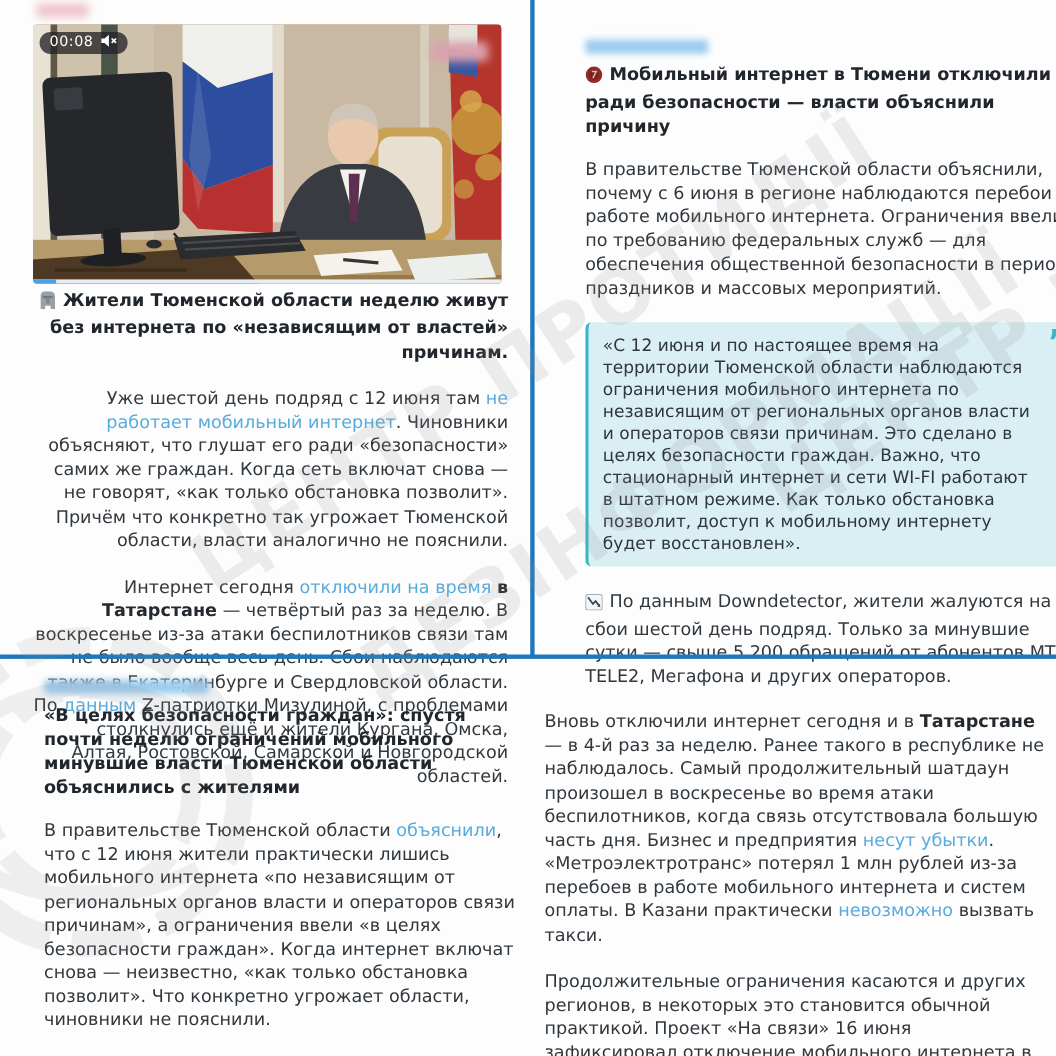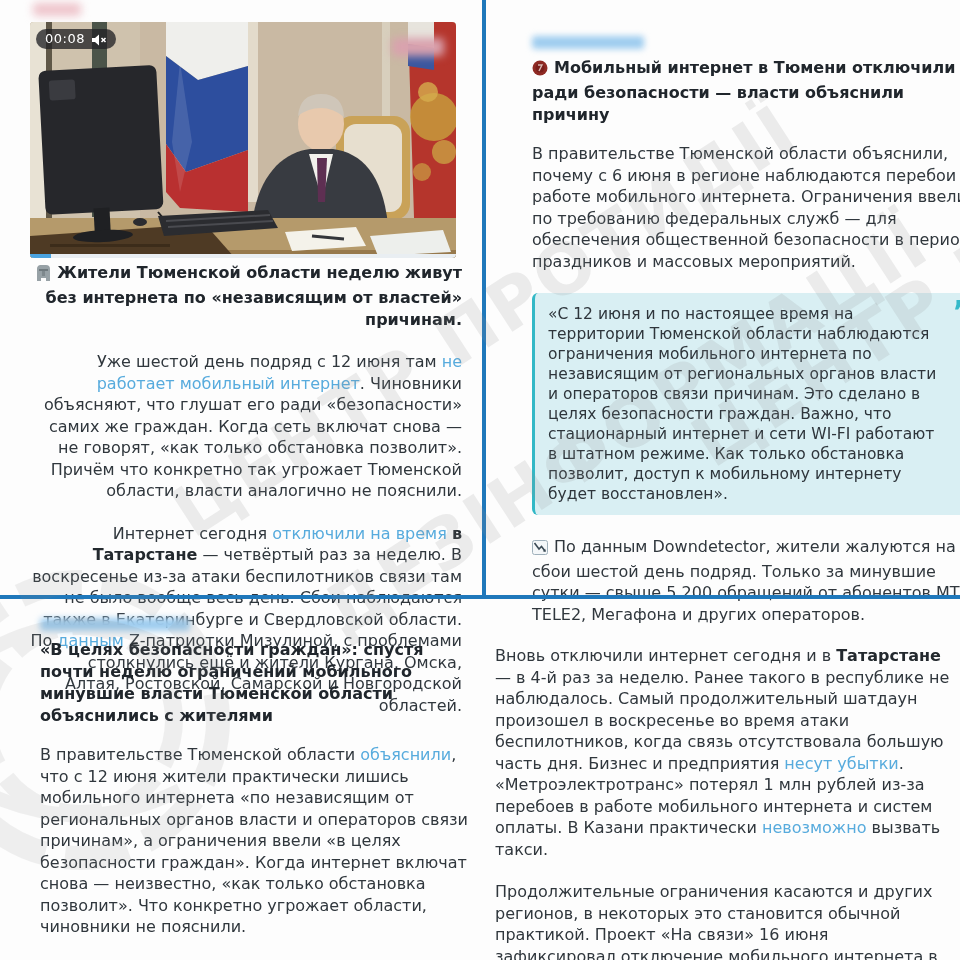--- a/index.html
+++ b/index.html
@@ -28,21 +28,21 @@
   .channel-blur.wide{width:150px;}
 
   
   .quote{position:relative;background:#d9eff3;border-left:3px solid #32b8c6;border-radius:6px;
          padding:11px 34px 11px 13px;margin:0 0 21px 0;font-size:15.5px;line-height:20px;color:#2e353b;}
   .quote-mark{position:absolute;top:4px;right:10px;font-size:30px;line-height:30px;color:#35b9c9;font-weight:700;}
 
   
   .video{position:absolute;left:30px;top:22px;width:426px;height:236px;border-radius:4px;overflow:hidden;z-index:1;background:#c7b7a1;}
   .video svg{display:block;}
-  .ts-pill{position:absolute;left:6px;top:7px;display:flex;align-items:flex-end;gap:7px;
+  .ts-pill{position:absolute;left:6px;top:7px;display:flex;align-items:flex-start;gap:7px;
            background:rgba(35,35,38,.78);border-radius:12px;padding:2px 9px 3px 9px;}
   .ts-pill .ts{color:#fff;font-size:13px;letter-spacing:.5px;}
   .blur-patch{position:absolute;border-radius:4px;filter:blur(4px);}
   .bp-pink1{left:3px;top:3px;width:48px;height:13px;background:#eec4cb;z-index:1;}
   .bp-pink2{left:362px;top:16px;width:52px;height:18px;background:#d9a2ae;}
   .progress{position:absolute;left:0;bottom:0;width:100%;height:4px;background:#e9eef2;}
   .progress-fill{height:100%;background:#4aa3e0;width:5%;}
 
   
   .emoji{display:inline-block;vertical-align:-3px;margin-right:6px;}

